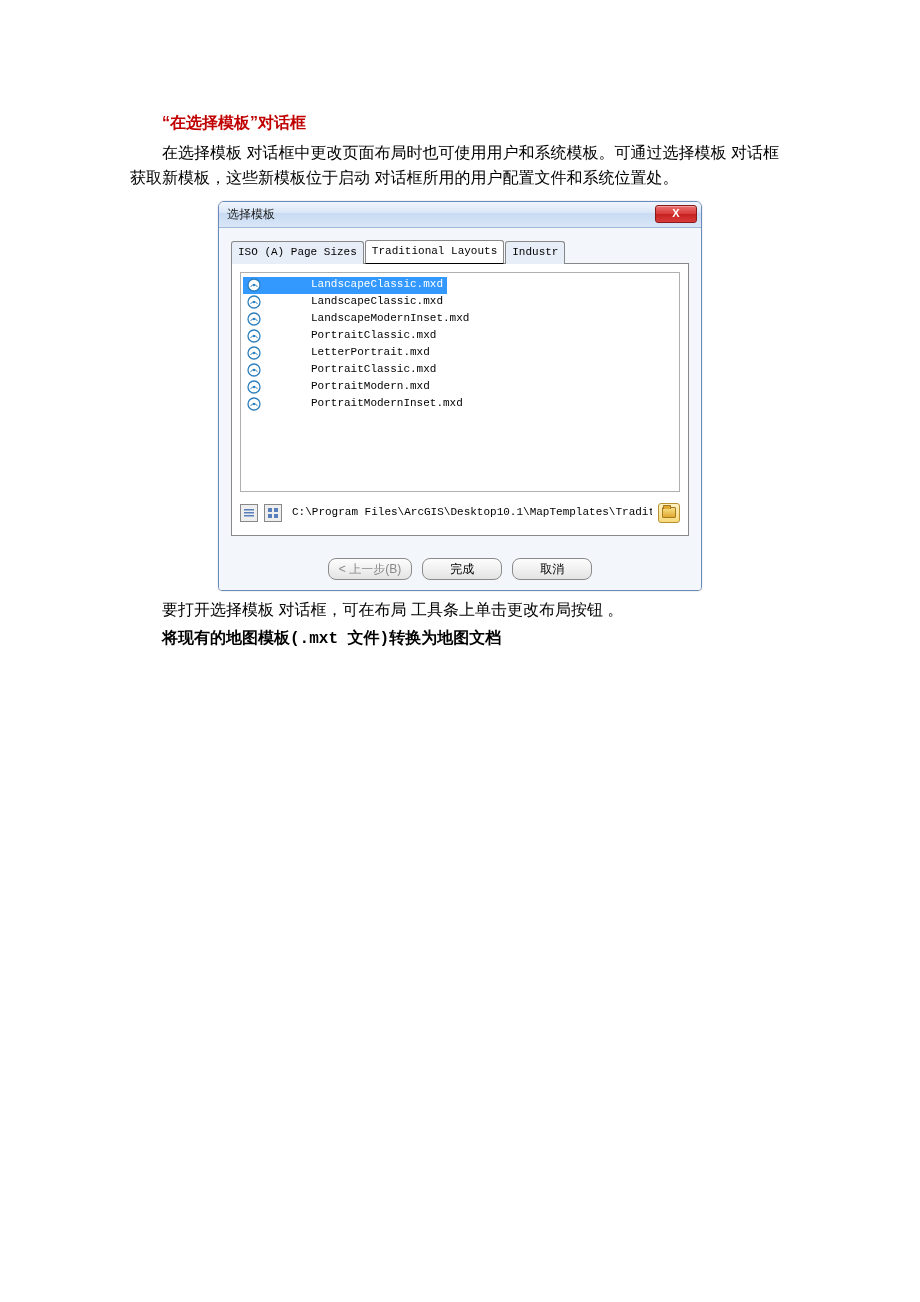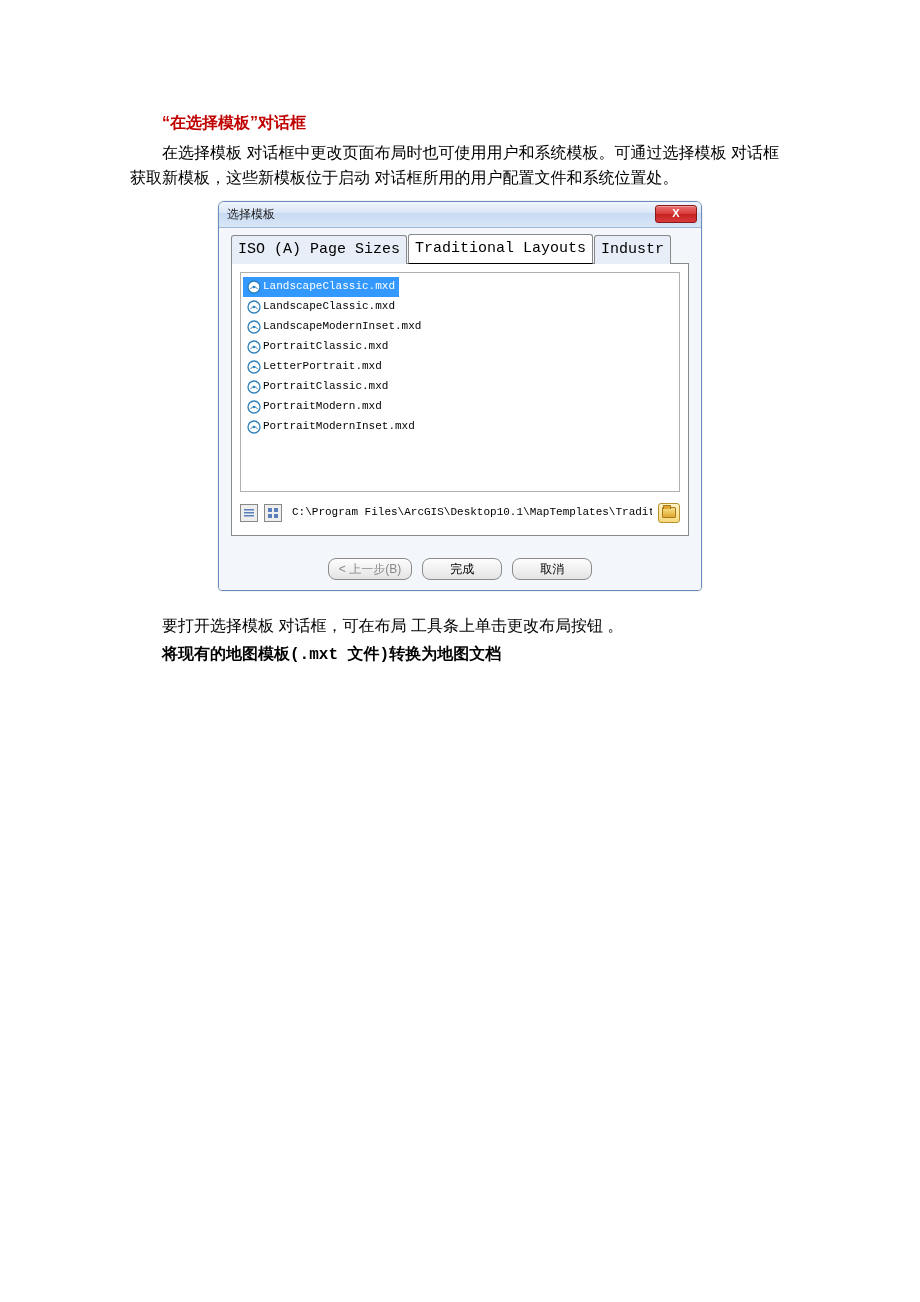--- a/index.html
+++ b/index.html
@@ -18,21 +18,21 @@
       font-weight: bold;
       text-indent: 2em;
       margin-bottom: 4px;
     }
     .para {
       text-indent: 2em;
       margin-bottom: 4px;
     }
     .bold { font-weight: bold; font-family: Liberation Mono, monospace; }
     .dialog-wrap {
-      margin: 10px auto 22px auto;
+      margin: 10px auto 6px auto;
       width: 484px;
     }
     .dialog {
       border: 1px solid #6a8bbd;
       border-radius: 6px 6px 4px 4px;
       background: #fff;
       box-shadow: 0 0 0 1px rgba(0,0,0,0.05);
       overflow: hidden;
     }
     .titlebar {
@@ -66,21 +66,21 @@
     }
     .dialog-body {
       padding: 16px 12px 10px 12px;
       background: #f3f7fc;
     }
     .tabs-row {
       display: flex;
       align-items: flex-end;
       border-bottom: 1px solid #888;
       font-family: "Courier New", "SimSun", monospace;
-      font-size: 15px;
+      font-size: 11px;
       position: relative;
       height: 20px;
     }
     .tab {
       border: 1px solid #888;
       border-bottom: none;
       padding: 2px 6px;
       background: #e8eef7;
       border-radius: 3px 3px 0 0;
       margin-right: 1px;
@@ -113,25 +113,26 @@
       border: 1px solid #b0b0b0;
       background: #fff;
       padding: 4px 2px;
       font-family: "Courier New", "SimSun", monospace;
       font-size: 11px;
       min-height: 220px;
     }
     .file-item {
       display: flex;
       align-items: center;
-      padding: 10px 4px;
+      padding: 0 4px;
       width: fit-content;
       height: 17px;
       cursor: pointer;
       white-space: nowrap;
+      gap: 48px;
     }
     .file-item.selected {
       background: #3399ff;
       color: #fff;
     }
     .file-icon {
       width: 14px;
       height: 14px;
       margin-right: 2px;
       display: flex;

